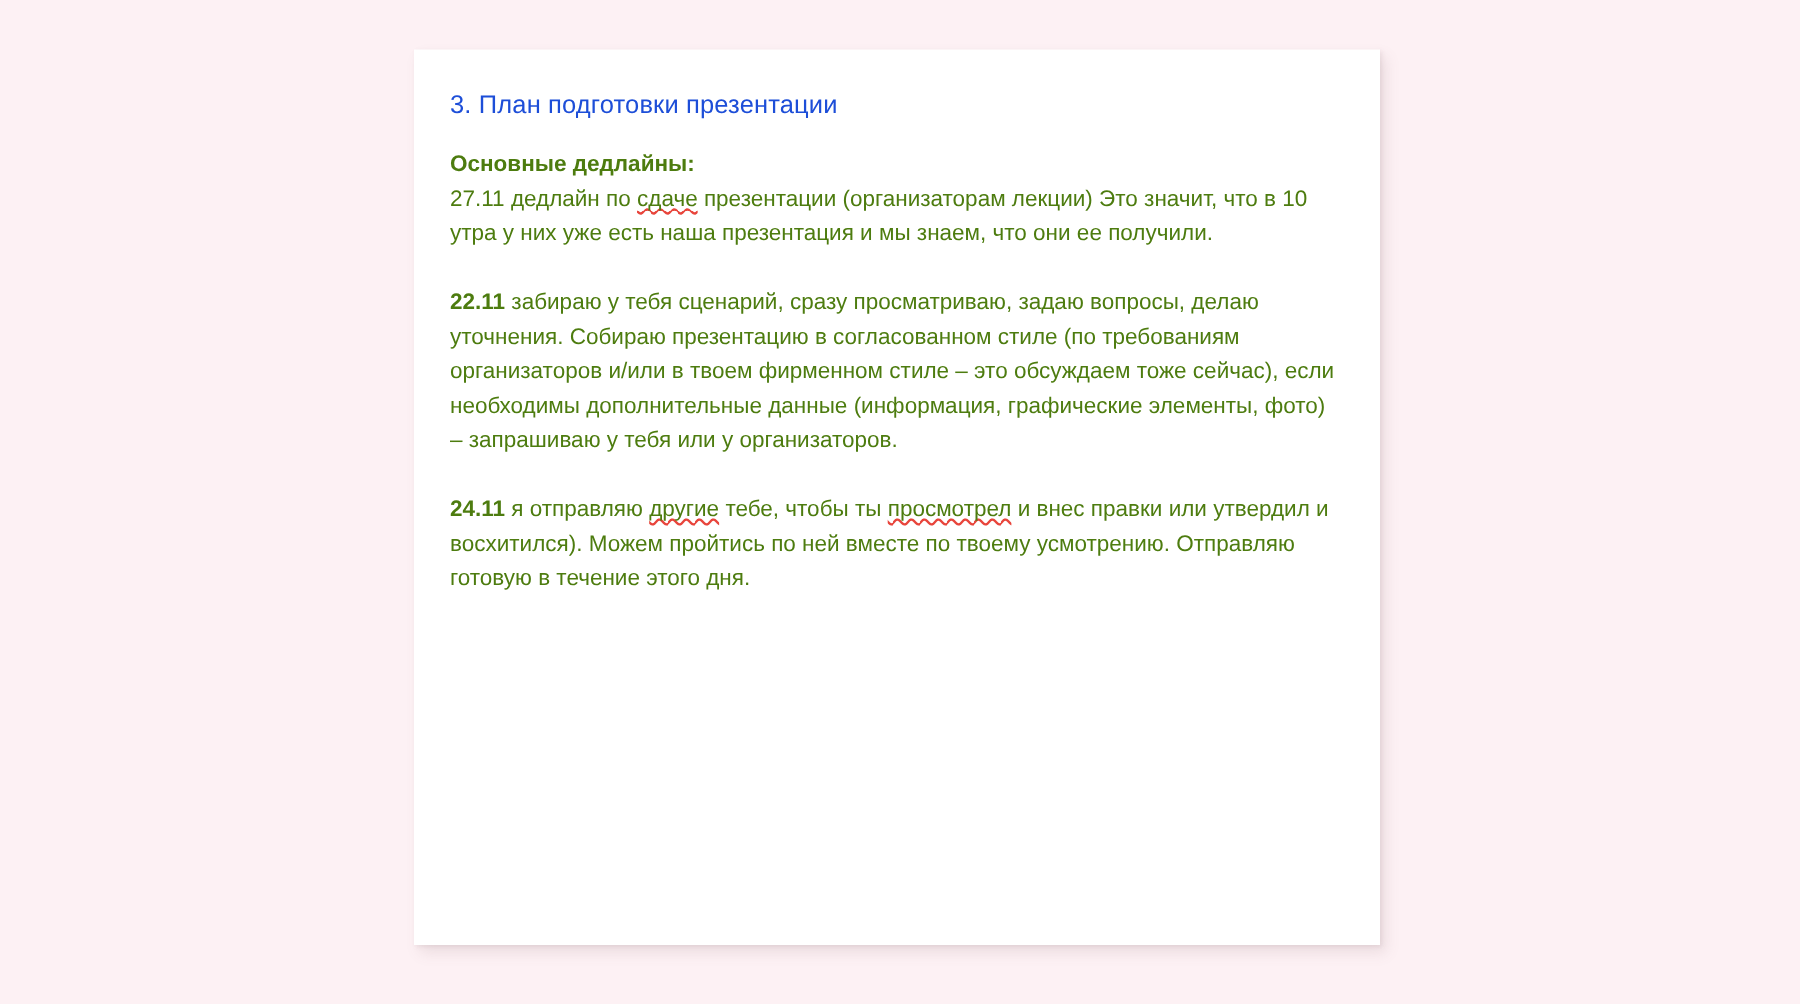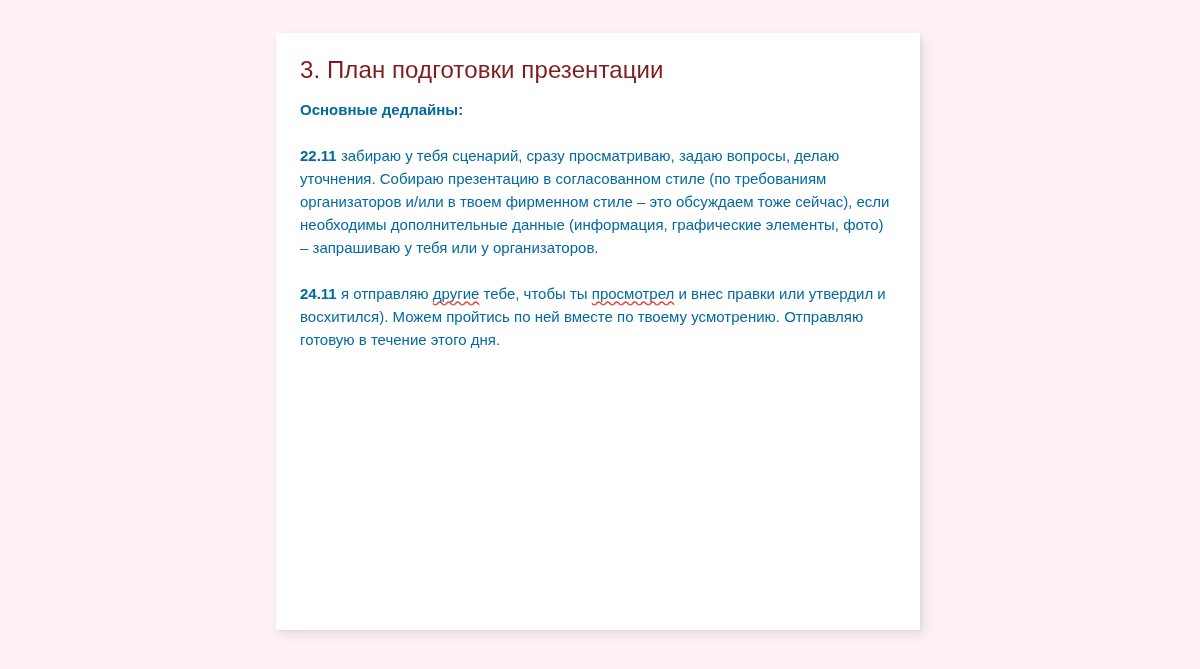--- a/index.html
+++ b/index.html
@@ -34,33 +34,33 @@
     box-shadow: 4px 5px 9px rgba(120, 90, 100, 0.13),
                 1px 1px 3px rgba(120, 90, 100, 0.10);
   }
 
   .doc-body {
     width: 596px;
     color: #1b1b1b;
   }
 
   .doc-title {
-    font-size: 24px;
+    font-size: 17px;
     font-weight: 400;
     line-height: 26px;
     margin: 0 0 15px 0;
     letter-spacing: 0.1px;
-    color: #7f1d1d;
+    color: #1d4ed8;
   }
 
   .para {
     font-size: 15px;
     line-height: 23px;
     margin: 0;
-    color: #0369a1;
+    color: #4d7c0f;
     text-align: left;
   }
 
   .para + .para {
     margin-top: 0;
   }
 
   .para.gap {
     margin-top: 23px;
   }
@@ -83,20 +83,21 @@
 <div class="canvas">
 
   <div class="doc-card">
     <div class="doc-body">
 
       <h1 class="doc-title">3. План подготовки презентации</h1>
 
       <p class="para">
         <span class="b">Основные дедлайны:</span>
       </p>
+      <p class="para">27.11 дедлайн по <span class="sp">сдаче</span> презентации (организаторам лекции) Это значит, что в 10 утра у них уже есть наша презентация и мы знаем, что они ее получили.</p>
 
 
 
       <p class="para gap"><span class="b">22.11</span><span> забираю у тебя сценарий, сразу просматриваю, задаю вопросы, делаю уточнения. Собираю презентацию в согласованном стиле (по требованиям организаторов и/или в твоем фирменном стиле – это обсуждаем тоже сейчас), если необходимы дополнительные данные (информация, графические элементы, фото) – запрашиваю у тебя или у организаторов.</span></p>
 
       <p class="para gap"><span class="b">24.11</span><span> я отправляю </span><span class="sp">другие</span><span> тебе, чтобы ты </span><span class="sp">просмотрел</span><span> и внес правки или утвердил и восхитился). Можем пройтись по ней вместе по твоему усмотрению. Отправляю готовую в течение этого дня.</span></p>
 
 
     </div>
   </div>

